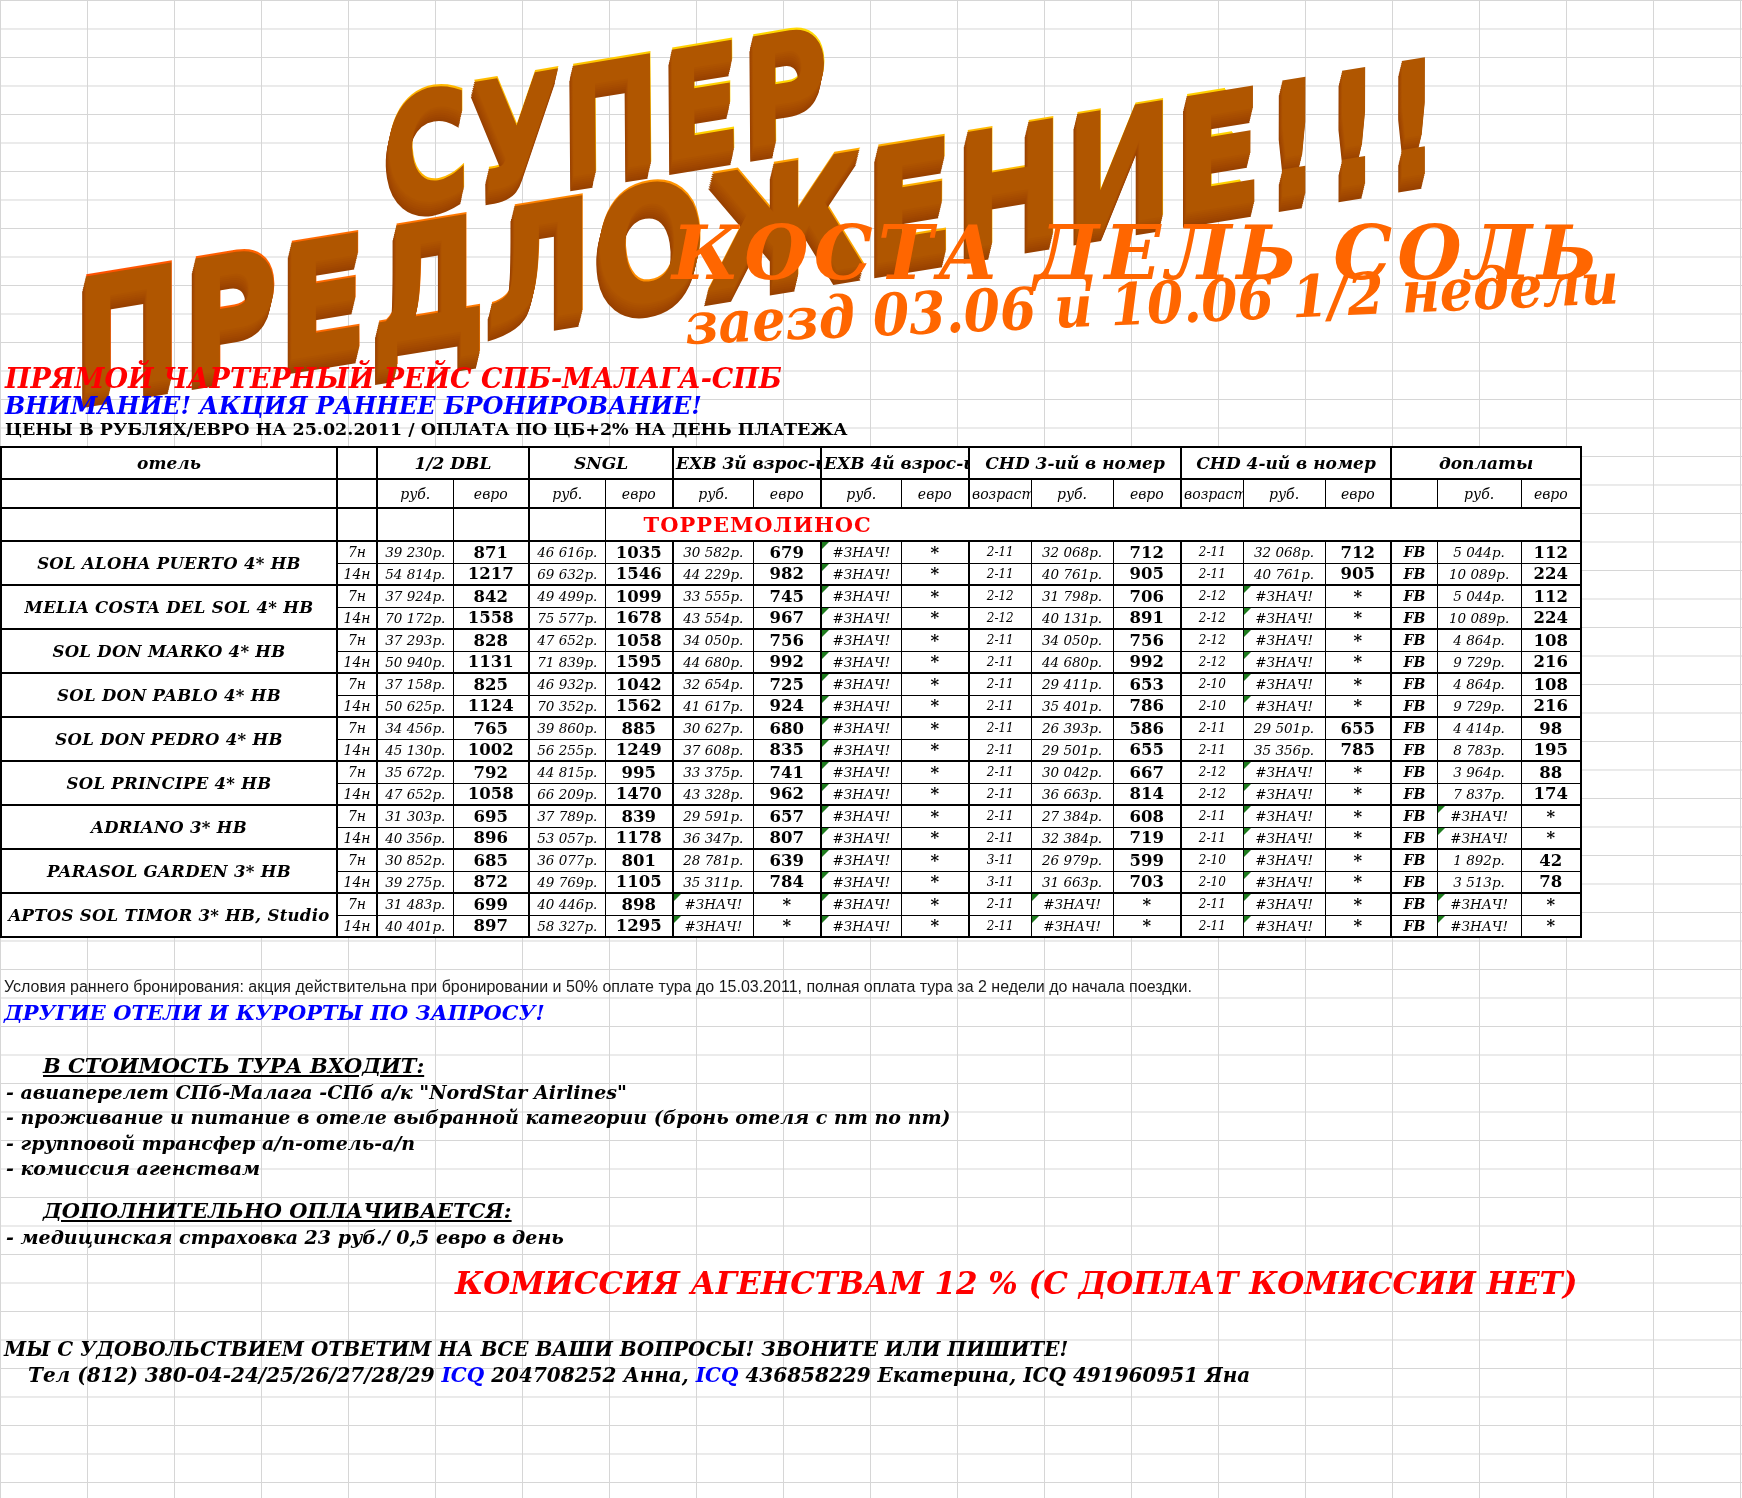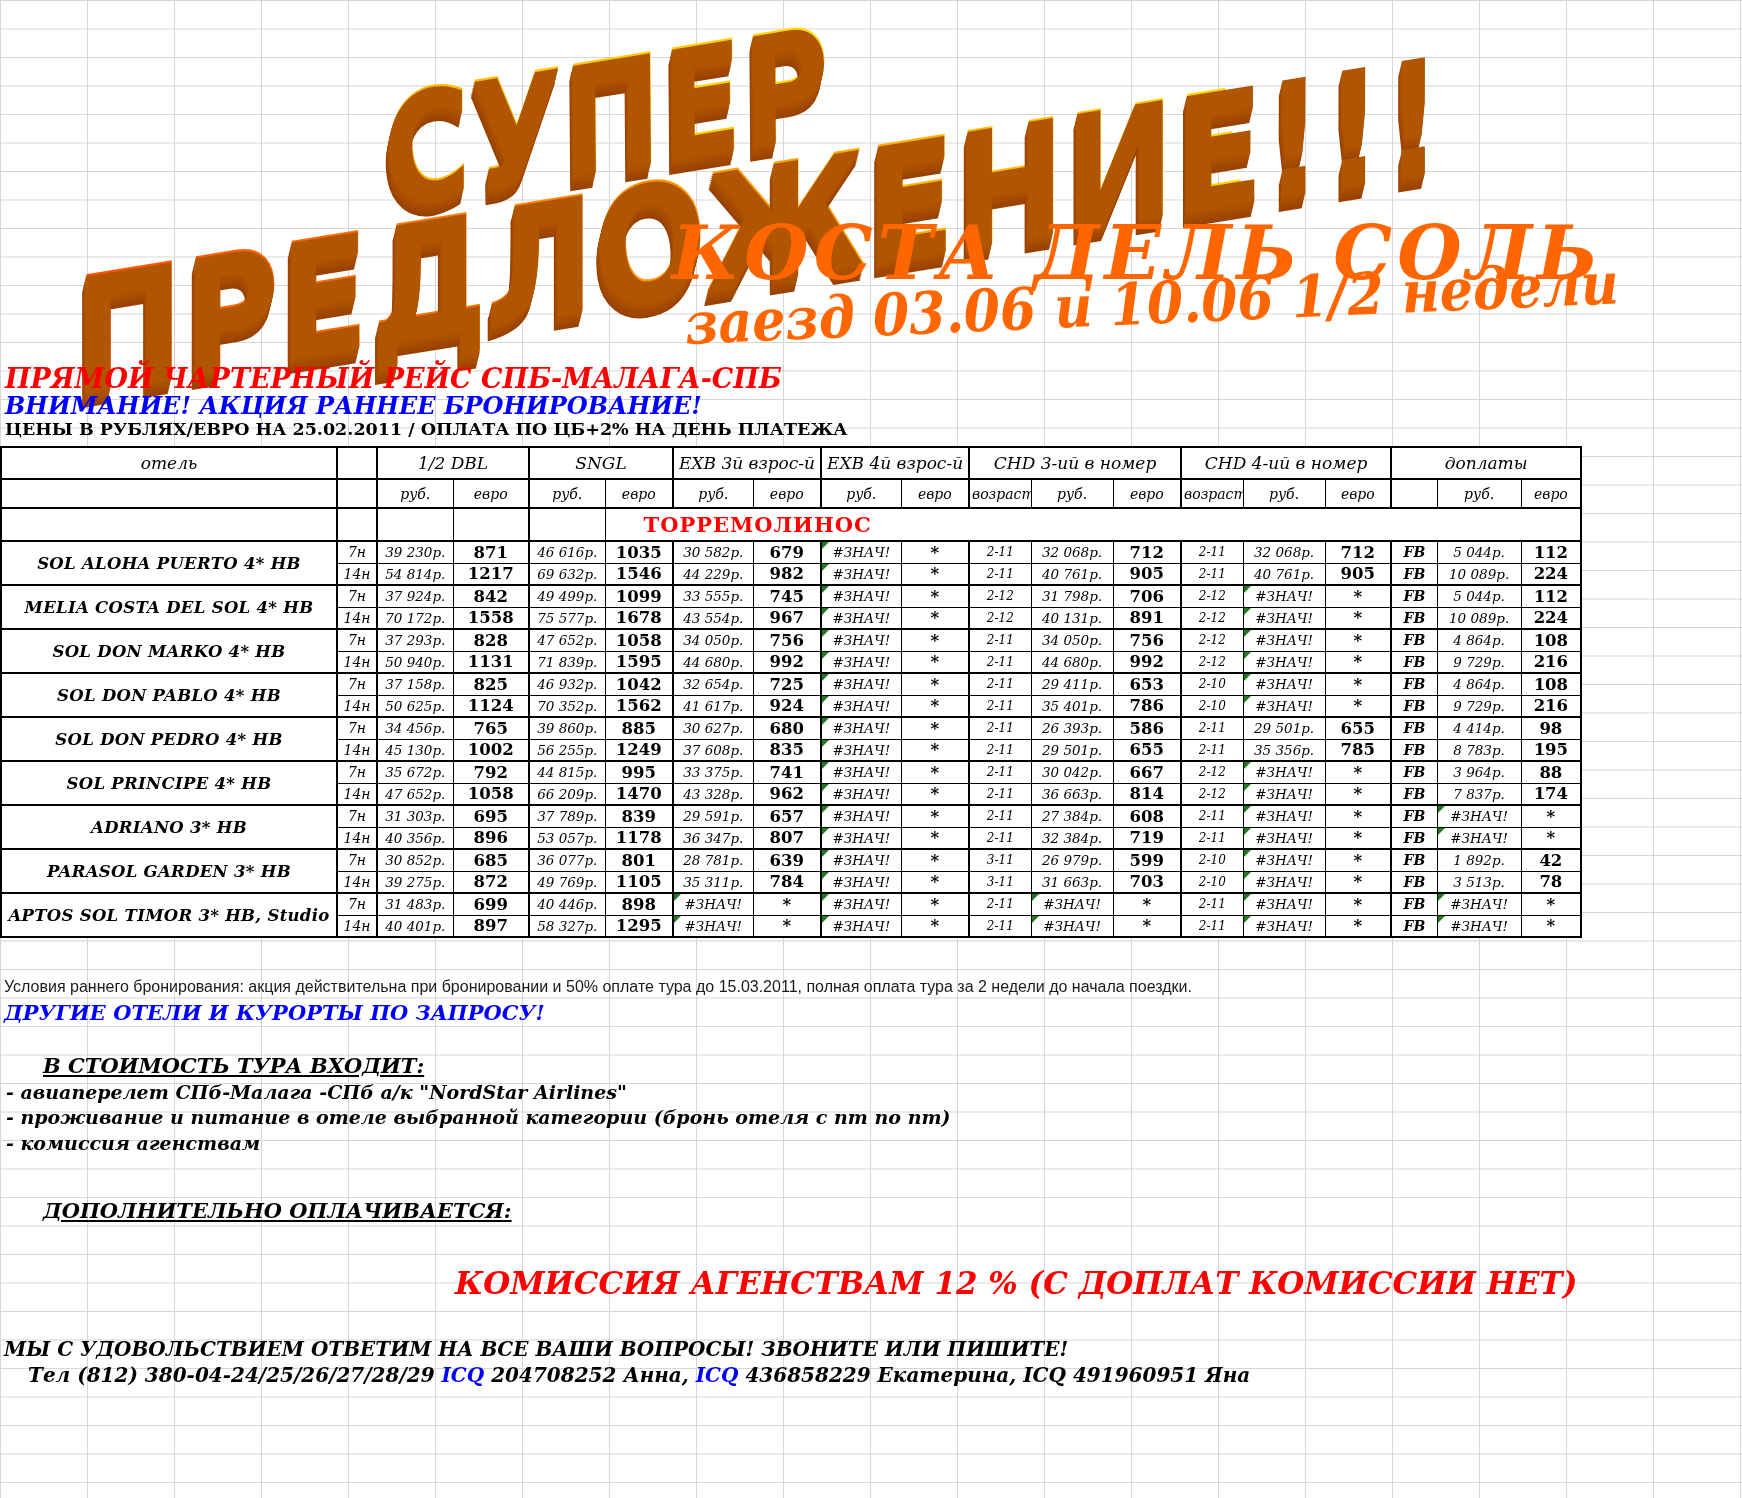--- a/index.html
+++ b/index.html
@@ -37,21 +37,21 @@
 
   
   table.price{position:absolute;left:0;top:446px;border-collapse:collapse;table-layout:fixed;
     width:1580px;border:2.5px solid #000;background:#fff;}
   .price td,.price th{border:1px solid #000;background:#fff;overflow:hidden;white-space:nowrap;
     text-align:center;vertical-align:middle;padding:0 2px;}
   .price .bl{border-left-width:2.5px;}
   .price .hb{border-bottom-width:2.5px;}
   .price .gt{border-top-width:2.5px;}
   .price .rb{border-bottom-width:2.5px;}
-  .price thead tr:first-child th{height:30px;font-size:17px;font-weight:normal;font-style:italic;}
+  .price thead tr:first-child th{height:30px;font-size:17px;font-weight:bold;font-style:italic;}
   .price thead tr:last-child th{height:27px;font-size:14px;font-style:italic;font-weight:normal;}
   .price .c-age{font-size:12px;font-style:italic;}
   .price tbody tr{height:22px;}
   .price .c-hotel{font-size:16.5px;font-weight:bold;font-style:italic;letter-spacing:.3px;}
   .price .c-n{font-size:14px;font-style:italic;}
   .price .c-rub{font-size:13.5px;font-style:italic;}
   .price .c-eur{font-size:16.5px;font-weight:bold;}
   .price .c-fb{font-size:14px;font-weight:bold;font-style:italic;}
   .price .region{color:#ff0000;font-weight:bold;font-size:21px;letter-spacing:1px;text-align:left;
     padding-left:38px;height:31px;}
@@ -521,20 +521,22 @@
       </tr>
     </tbody>
   </table>
 
 <div class="abs conds">Условия раннего бронирования: акция действительна при бронировании  и 50%  оплате тура до 15.03.2011, полная оплата тура за 2 недели до начала поездки.</div>
 <div class="abs otherhotels">ДРУГИЕ ОТЕЛИ И КУРОРТЫ ПО ЗАПРОСУ!</div>
 <div class="abs sec-title" style="top:1053px">В СТОИМОСТЬ ТУРА ВХОДИТ:</div>
 <div class="abs inc-list" style="top:1080px">
     <div> - авиаперелет СПб-Малага -СПб а/к "NordStar Airlines"</div>
     <div> - проживание и питание в отеле выбранной категории (бронь отеля с пт по пт)</div>
+    <div> - групповой трансфер а/п-отель-а/п</div>
     <div> - комиссия агенствам</div>
   </div>
 <div class="abs sec-title" style="top:1198px">ДОПОЛНИТЕЛЬНО ОПЛАЧИВАЕТСЯ:</div>
 <div class="abs inc-list" style="top:1225px">
+    <div> - медицинская страховка 23 руб./ 0,5 евро в день</div>
   </div>
 <div class="abs commission">КОМИССИЯ АГЕНСТВАМ 12 % (С ДОПЛАТ КОМИССИИ НЕТ)</div>
 <div class="abs contact1">МЫ С УДОВОЛЬСТВИЕМ ОТВЕТИМ НА ВСЕ ВАШИ ВОПРОСЫ! ЗВОНИТЕ ИЛИ ПИШИТЕ!</div>
 <div class="abs contact2"><span style="color: rgb(0, 0, 0);">Тел (812) 380-04-24/25/26/27/28/29    </span><span style="color: rgb(0, 0, 255);">ICQ</span><span style="color: rgb(0, 0, 0);">  204708252 Анна,  </span><span style="color: rgb(0, 0, 255);">ICQ</span><span style="color: rgb(0, 0, 0);">  436858229 Екатерина, ICQ 491960951 Яна</span></div>
 
 </body></html>

